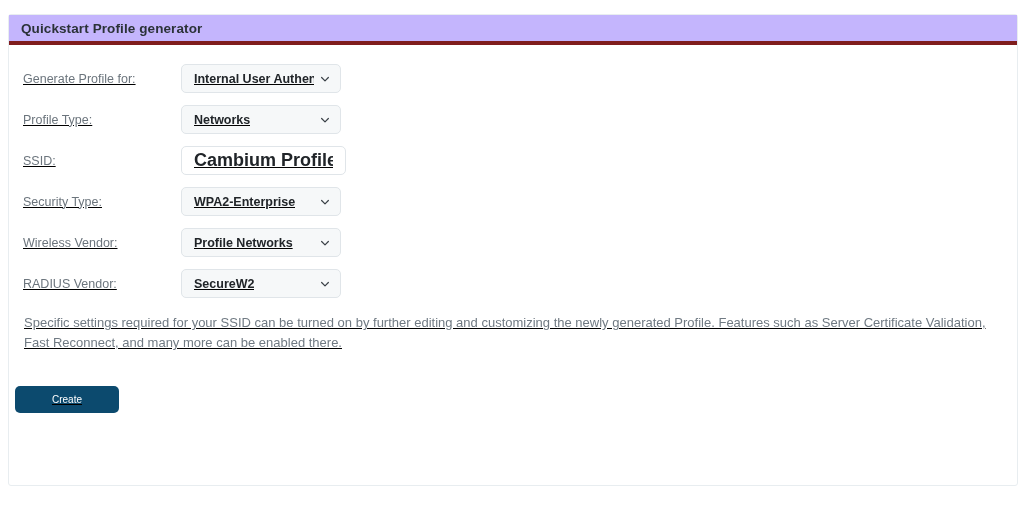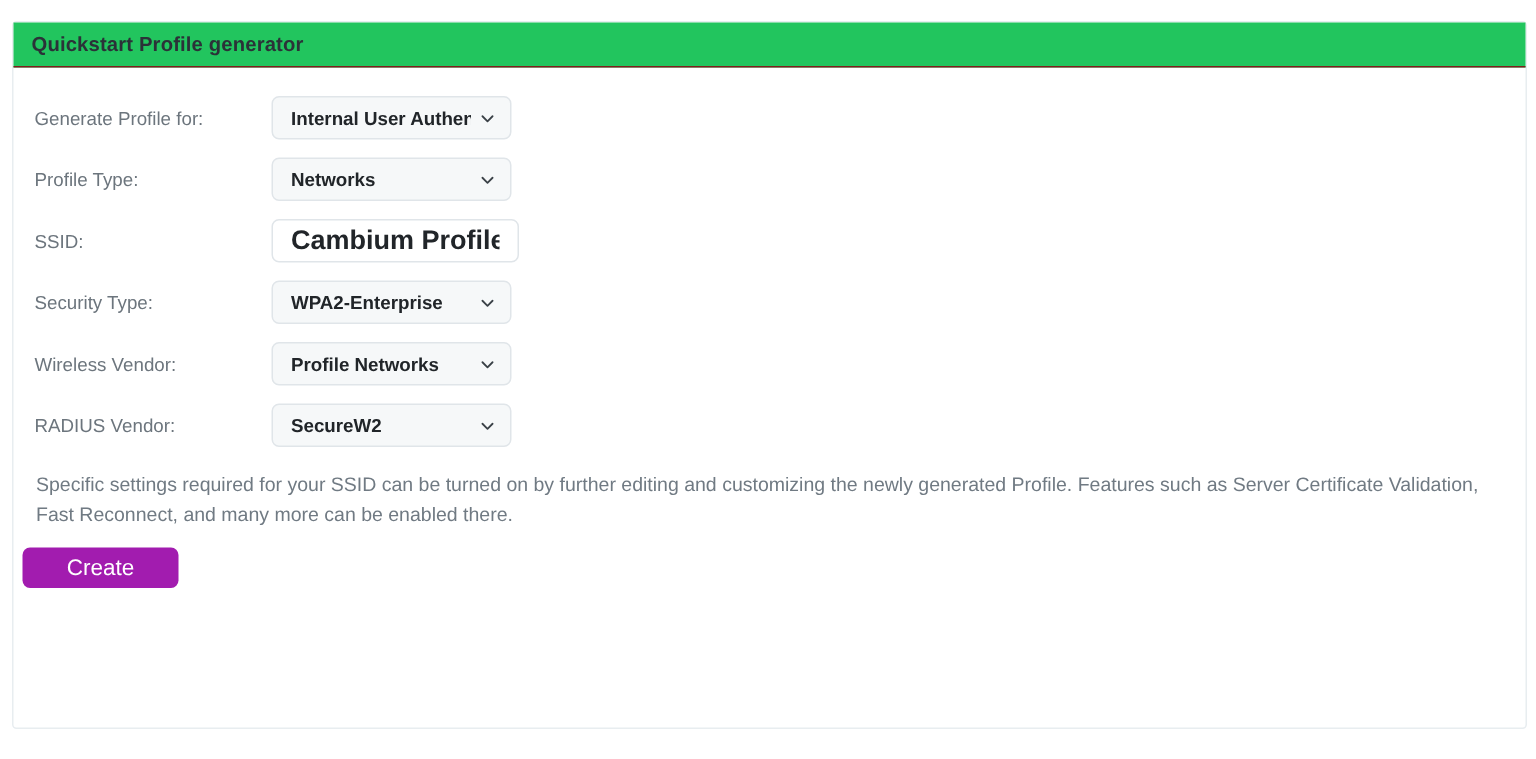--- a/index.html
+++ b/index.html
@@ -13,34 +13,35 @@
   .panel {
     position: absolute;
     left: 8px; top: 14px;
     width: 1010px; height: 472px;
     background: #ffffff;
     border: 1px solid #e8edf0;
     border-radius: 3px;
   }
   .panel-header {
     height: 30px;
-    background: #22c55e;
-    border-bottom: 1px solid #7f1d1d;
+    background: #c4b5fd;
+    border-bottom: 4px solid #7f1d1d;
     display: flex;
     align-items: center;
     padding: 0 12px;
   }
   .panel-title {
     font-size: 13.5px;
     font-weight: 700;
     color: #2b3238;
     letter-spacing: 0.1px;
   }
   .panel-body {
     padding: 19px 14px 0 14px;
+    text-decoration: underline;
   }
   .form-row {
     display: flex;
     align-items: center;
     height: 29px;
     margin-bottom: 12px;
   }
   .field-label {
     width: 158px;
     font-size: 12.5px;
@@ -95,29 +96,29 @@
   }
   .note {
     margin: 15px 6px 0 1px;
     width: 984px;
     font-size: 13px;
     line-height: 20px;
     color: #707a83;
   }
   .create-btn {
     display: block;
-    margin: 12px 0 0 -8px;
+    margin: 33px 0 0 -8px;
     width: 104px;
     height: 27px;
-    background: #a21caf;
+    background: #0c4a6e;
     color: #ffffff;
     border: none;
     border-radius: 5px;
     font-family: "Liberation Sans", sans-serif;
-    font-size: 15px;
+    font-size: 10px;
     cursor: pointer;
     text-align: center;
   }
 </style>
 </head>
 <body>
 
 <div class="panel">
   <div class="panel-header">
     <span class="panel-title">Quickstart Profile generator</span>

